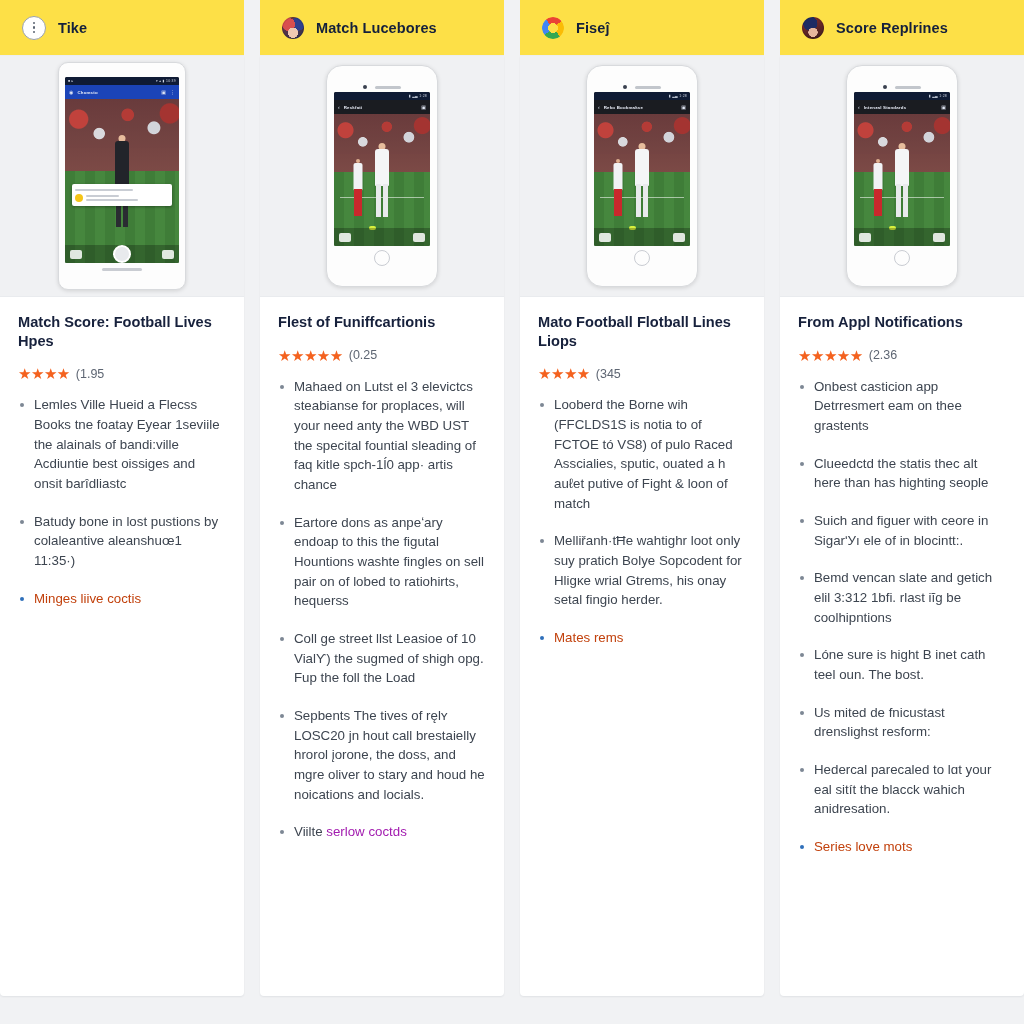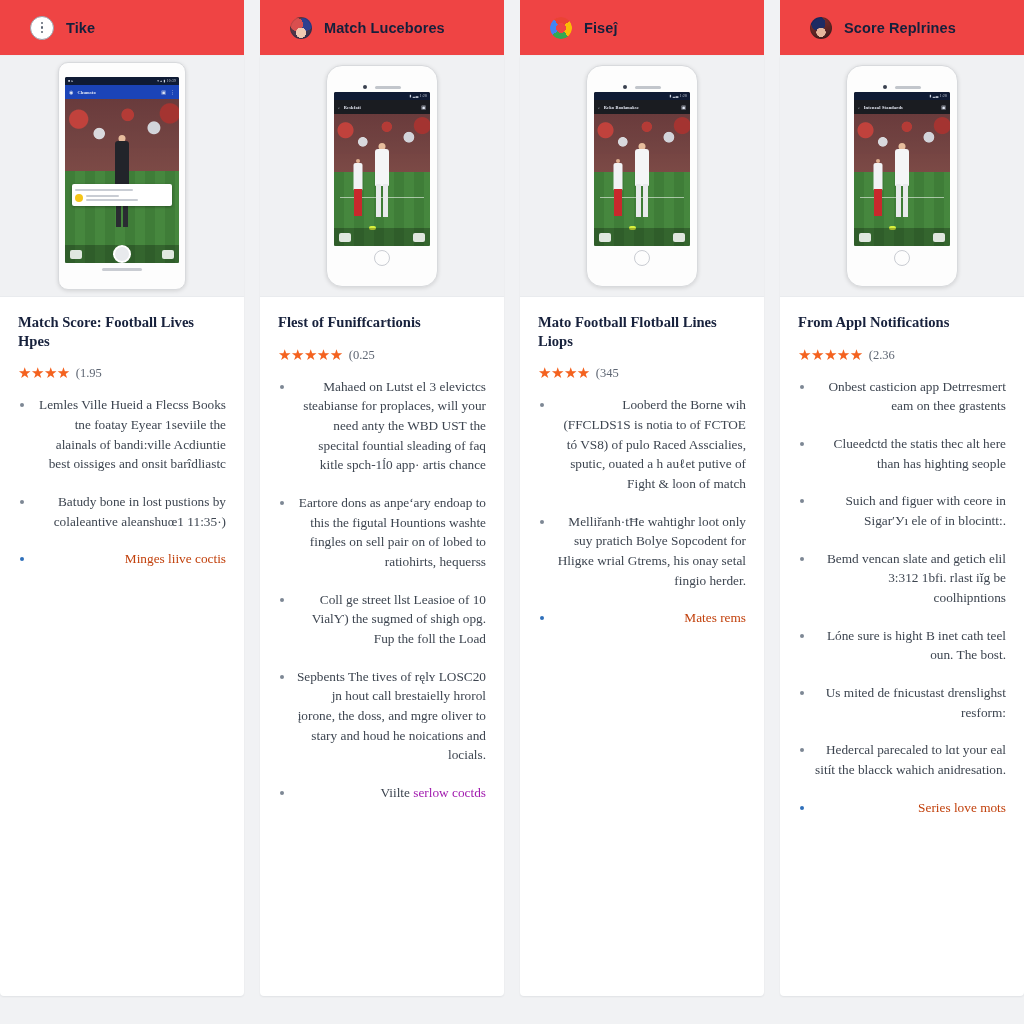--- a/index.html
+++ b/index.html
@@ -23,26 +23,26 @@
   }
   .column {
     flex: 1 1 0;
     display: flex;
     flex-direction: column;
     min-width: 0;
   }
 
   
   .col-header {
-    background: #ef4444;
+    background: #fde047;
     height: 56px;
     display: flex;
     align-items: center;
     gap: 12px;
-    padding: 0 30px;
+    padding: 0 22px;
     box-sizing: border-box;
     border-bottom: 1px solid #eceef0;
   }
   .col-header-title {
     font-size: 14.5px;
     font-weight: bold;
     color: #14203c;
     letter-spacing: .1px;
     white-space: nowrap;
     overflow: hidden;
@@ -96,21 +96,20 @@
   
   .card {
     background: #ffffff;
     flex: 1 1 auto;
     display: flex;
     flex-direction: column;
     border-radius: 0 0 4px 4px;
     overflow: hidden;
     margin-bottom: 28px;
     box-shadow: 0 1px 2px rgba(18,24,38,.07);
-    font-family: Liberation Serif, serif;
   }
 
   
   .shot {
     height: 240px;
     background: #f0f1f3;
     display: flex;
     align-items: center;
     justify-content: center;
     border-bottom: 1px solid #e9ebee;
@@ -327,21 +326,20 @@
     letter-spacing: -0.5px;
   }
   .rating-count {
     font-size: 12.5px;
     color: #5e6673;
   }
   ul.bullets {
     list-style: none;
     margin: 0;
     padding: 0;
-    text-align: right;
   }
   ul.bullets > li {
     position: relative;
     padding-left: 16px;
     margin-bottom: 18px;
     font-size: 13.3px;
     line-height: 1.48;
     color: #3d4550;
   }
   ul.bullets > li:before {

